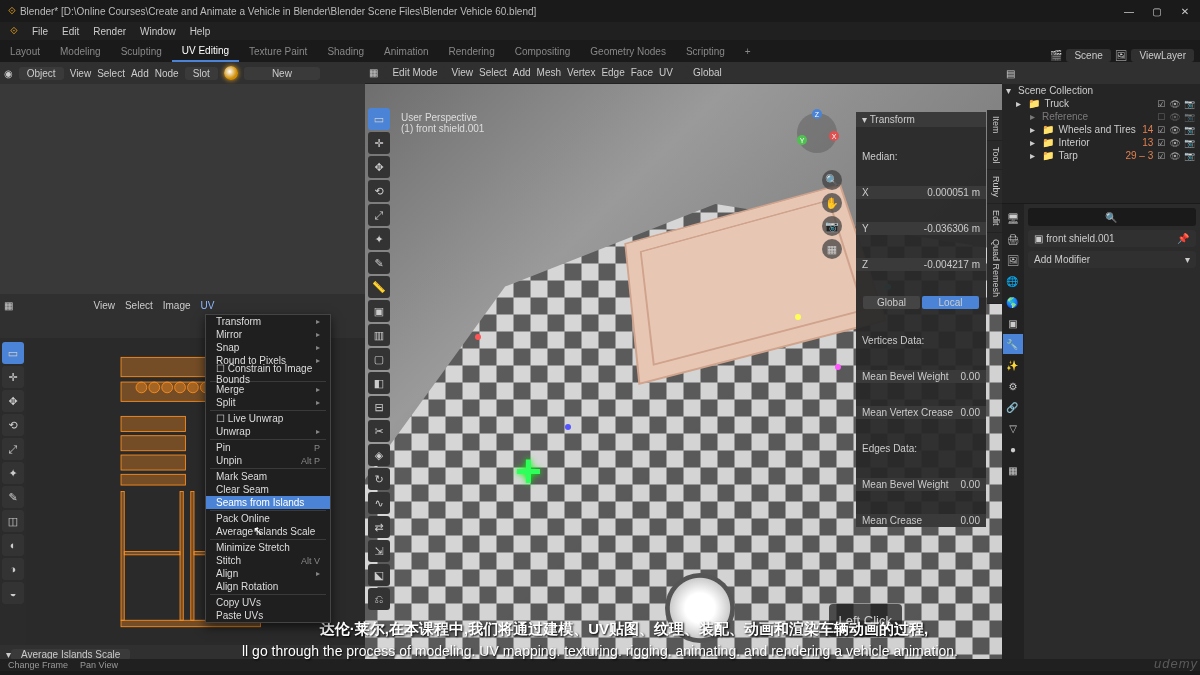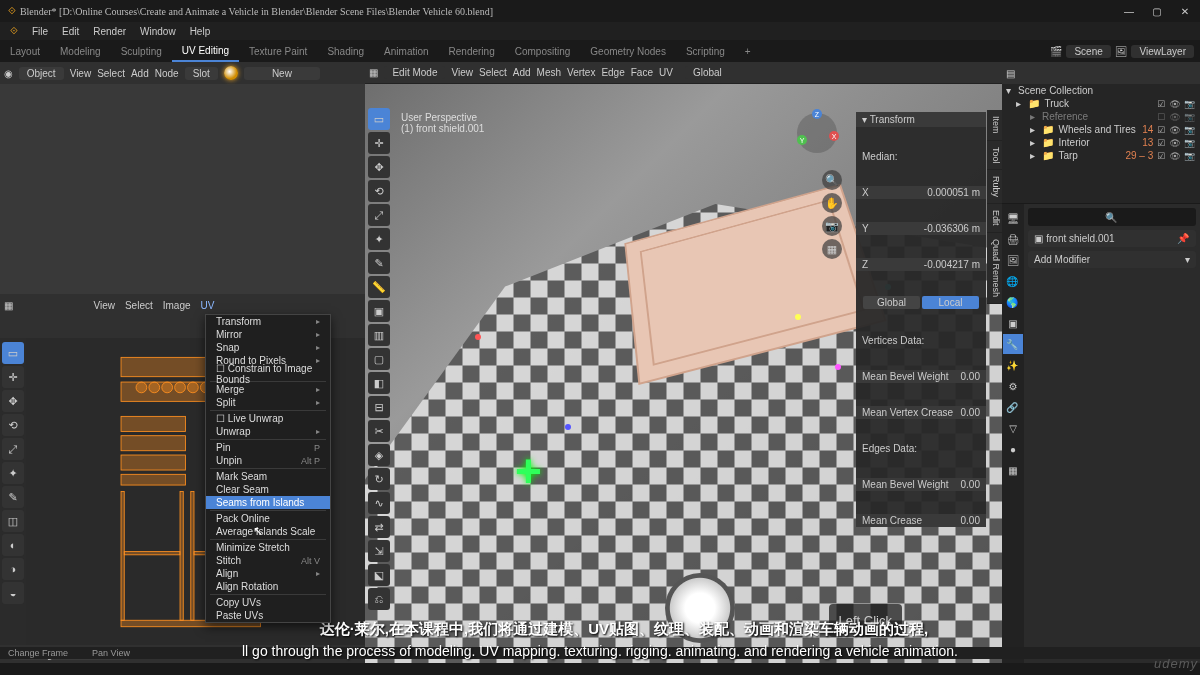--- a/index.html
+++ b/index.html
@@ -1,30 +1,30 @@
 <!DOCTYPE html>
 <html><head>
 <meta charset="utf-8">
 <style>
 * { margin:0; padding:0; box-sizing:border-box; font-family:"Segoe UI",Arial,sans-serif; }
 body { width:1200px; height:675px; background:#1a1a1a; color:#ccc; font-size:10px; overflow:hidden; position:relative; }
 
 
 .titlebar { height:22px; background:#1a1a1a; display:flex; align-items:center; padding:0 8px; }
 .titlebar-left { display:flex; align-items:center; gap:4px; flex:1; min-width:0; }
-.ttl { white-space:nowrap; overflow:hidden; text-overflow:ellipsis; font-size:10px; color:#bbb;font-family:Liberation Serif, serif;}
+.ttl { white-space:nowrap; overflow:hidden; text-overflow:ellipsis; font-size:10px; color:#bbb;}
 .winbtns { display:flex; gap:14px; font-size:10px;}
 .winbtn { width:14px; text-align:center; }
 
 
 .menubar { height:18px; background:#202020; display:flex; align-items:center; gap:2px; padding-left:4px;}
 .menubar span { padding:0 6px; font-size:10px; color:#ccc; }
 
 
-.tabbar { height:22px; background:#1a1a1a; display:flex; align-items:center;}
+.tabbar { height:22px; background:#1a1a1a; display:flex; align-items:flex-end;}
 .tabbar .tab { padding:0 10px; height:22px; display:flex; align-items:center; font-size:10px; color:#888;}
 .tabbar .tab.active { color:#fff; border-bottom:2px solid #4b84d6;}
 .tabbar .right { margin-left:auto; display:flex; align-items:center; gap:4px; padding-right:6px;}
 .pill { background:#303030; padding:1px 8px; border-radius:3px; font-size:10px;}
 
 
 .workspace { position:absolute; top:62px; bottom:12px; left:0; right:0; display:grid; grid-template-columns:365px 1fr 198px; }
 
 
 .leftcol { display:grid; grid-template-rows:232px 1fr; background:#222; }
@@ -99,21 +99,21 @@
 .tri { width:8px;}
 .proppanel { flex:1; background:#2b2b2b;}
 .propcol { display:flex; height:100%;}
 .pico { width:22px; background:#222; display:flex; flex-direction:column; gap:1px; padding-top:4px;}
 .pico .pi { width:20px; height:20px; display:flex; align-items:center; justify-content:center; margin:0 auto; font-size:10px;}
 .pbody { flex:1; padding:4px;}
 .psearch { height:18px; background:#1a1a1a; display:flex; align-items:center; padding: 0 18px; border-radius:3px; justify-content:center; margin-bottom:4px;}
 .pline { background:#303030; padding:3px 6px; margin-bottom:4px; border-radius:3px; display:flex; justify-content:space-between;}
 
 
-.status { position:absolute; bottom:16px; left:0; right:0; height:12px; background:#202020; display:flex; align-items:center; padding:0 8px; gap:24px; font-size:9px; color:#999;}
+.status { position:absolute; bottom:4px; left:0; right:0; height:12px; background:#202020; display:flex; align-items:center; padding:0 8px; gap:12px; font-size:9px; color:#999;}
 
 
 .subtitleCN { position:absolute; bottom:36px; left:50%; transform:translateX(-50%); color:#fff; font-size:15px; text-shadow:1px 1px 2px #000; white-space:nowrap; font-weight:600;margin-left:24px;}
 .subtitleEN { position:absolute; bottom:16px; left:50%; transform:translateX(-50%); color:#fff; font-size:14px; text-shadow:1px 1px 2px #000; white-space:nowrap;}
 .udemy { position:absolute; bottom:4px; right:2px; color:#5a5a5a; font-size:13px; font-style:italic; letter-spacing:1px;}
 
 .cursor-arrow { position:absolute; left:253px; top:524px; font-size:12px; color:#fff; z-index:60;}
 .sdot { position:absolute; width:6px; height:6px; border-radius:50%;}
 </style>
 </head>

